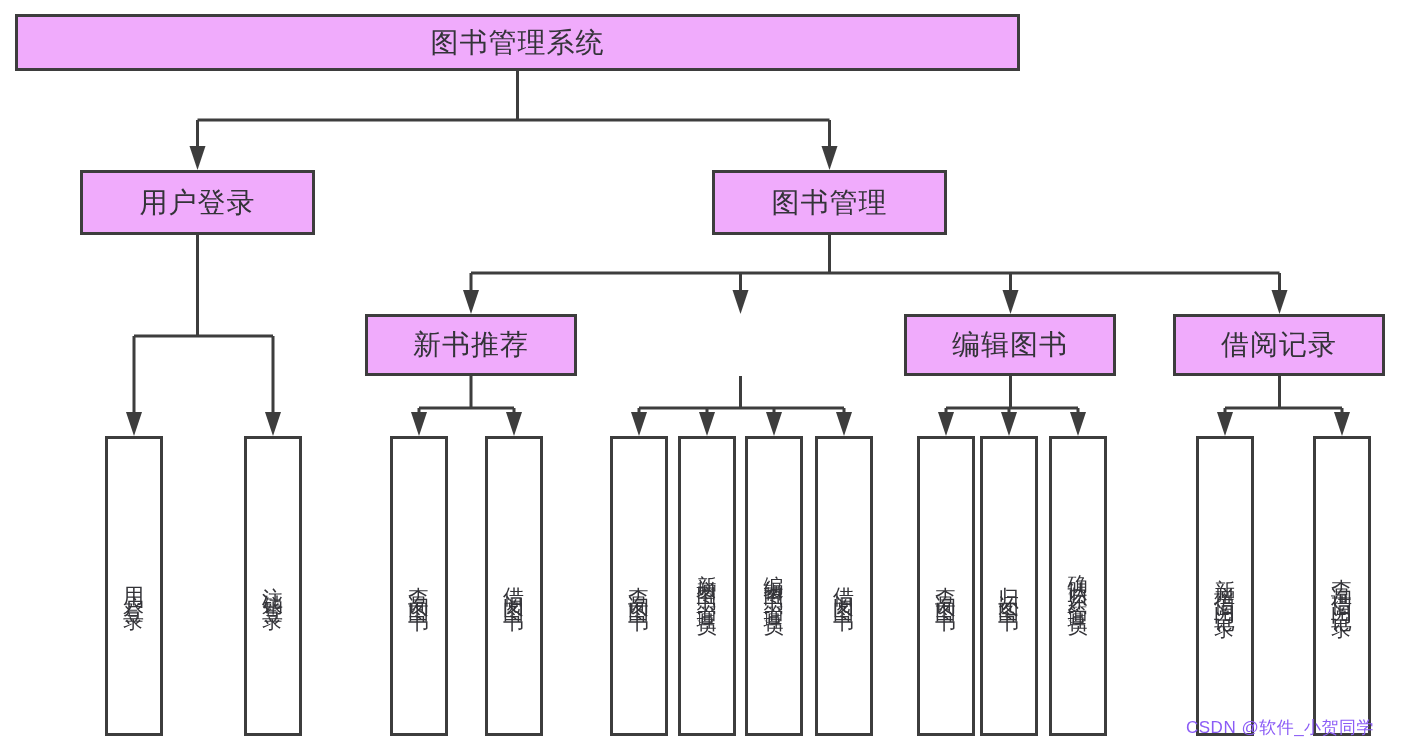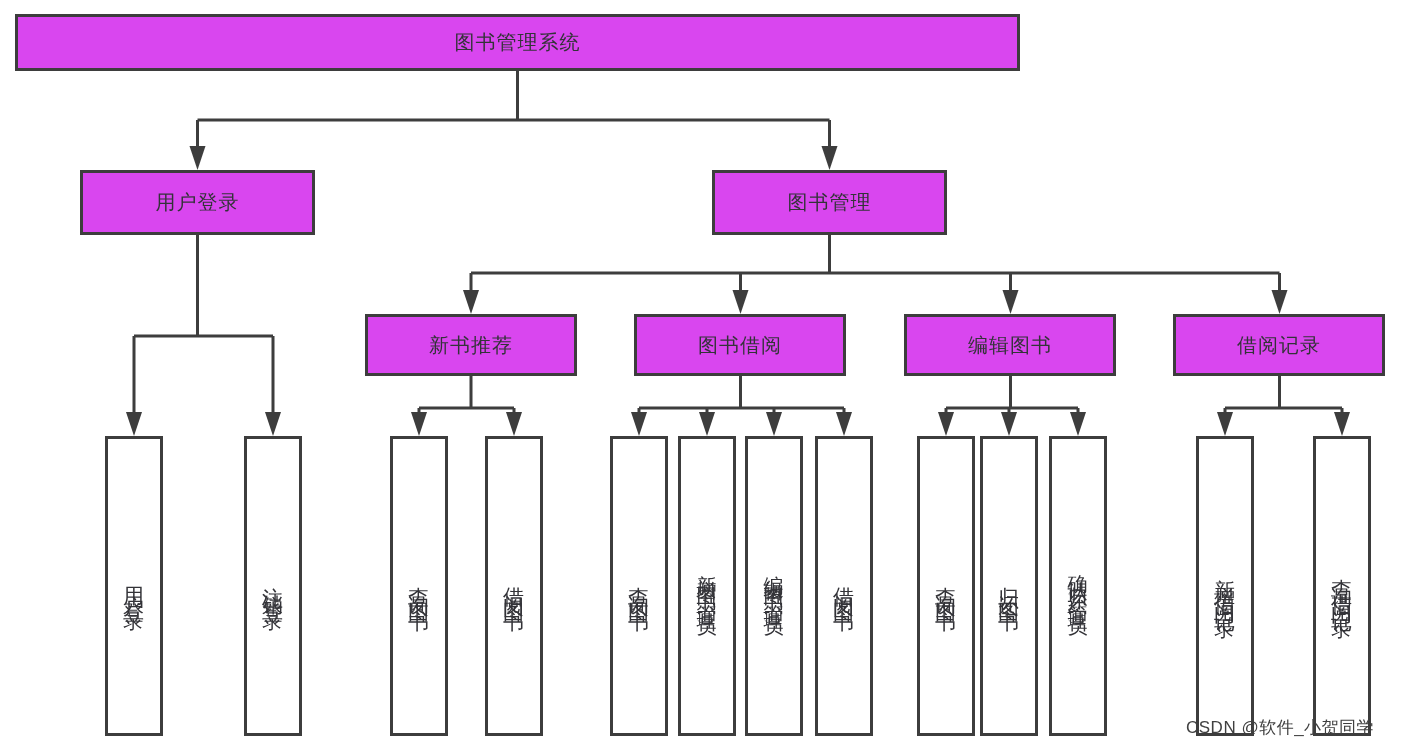--- a/index.html
+++ b/index.html
@@ -19,26 +19,26 @@
     position: absolute;
     left: 0;
     top: 0;
     width: 1405px;
     height: 747px;
   }
   .node {
     position: absolute;
     box-sizing: border-box;
     border: 3px solid #3d3d3d;
-    background: #d946ef;
+    background: #f0abfc;
     display: flex;
     align-items: center;
     justify-content: center;
     color: #333338;
-    font-size: 20px;
+    font-size: 28px;
     letter-spacing: 1px;
     text-align: center;
   }
   .node.root   { left: 15px;   top: 14px;  width: 1005px; height: 57px; }
   .node.lvl1-a { left: 80px;   top: 170px; width: 235px;  height: 65px; }
   .node.lvl1-b { left: 712px;  top: 170px; width: 235px;  height: 65px; }
   .node.lvl2   { top: 314px; width: 212px; height: 62px; }
   .node.lvl2-a { left: 365px;  }
   .node.lvl2-b { left: 634px;  }
   .node.lvl2-c { left: 904px;  }
@@ -73,21 +73,21 @@
   .leaf.d1 { left: 917px; }
   .leaf.d2 { left: 980px; }
   .leaf.d3 { left: 1049px; }
   .leaf.e1 { left: 1196px; }
   .leaf.e2 { left: 1313px; }
   .watermark {
     position: absolute;
     left: 1186px;
     top: 716px;
     font-size: 17px;
-    color: #404040;
+    color: #8b5cf6;
     white-space: nowrap;
     letter-spacing: 0.5px;
     z-index: 5;
   }
 </style>
 </head>
 <body>
 
 <div class="canvas">
 
@@ -133,21 +133,20 @@
       <use href="#ah" transform="translate(1342,436)"></use>
     </g>
   </svg>
 
   <div class="node root">图书管理系统</div>
 
   <div class="node lvl1-a">用户登录</div>
   <div class="node lvl2 lvl2-a">新书推荐</div>
 
   <div class="node lvl1-b">图书管理</div>
-  <div class="node lvl2 lvl2-b">图书借阅</div>
   <div class="node lvl2 lvl2-c">编辑图书</div>
   <div class="node lvl2 lvl2-d">借阅记录</div>
 
   <div class="leaf a1">用户登录</div>
   <div class="leaf a2">注销登录</div>
 
   <div class="leaf b1">查询图书</div>
   <div class="leaf b2">借阅图书</div>
 
   <div class="leaf c1">查询图书</div>

